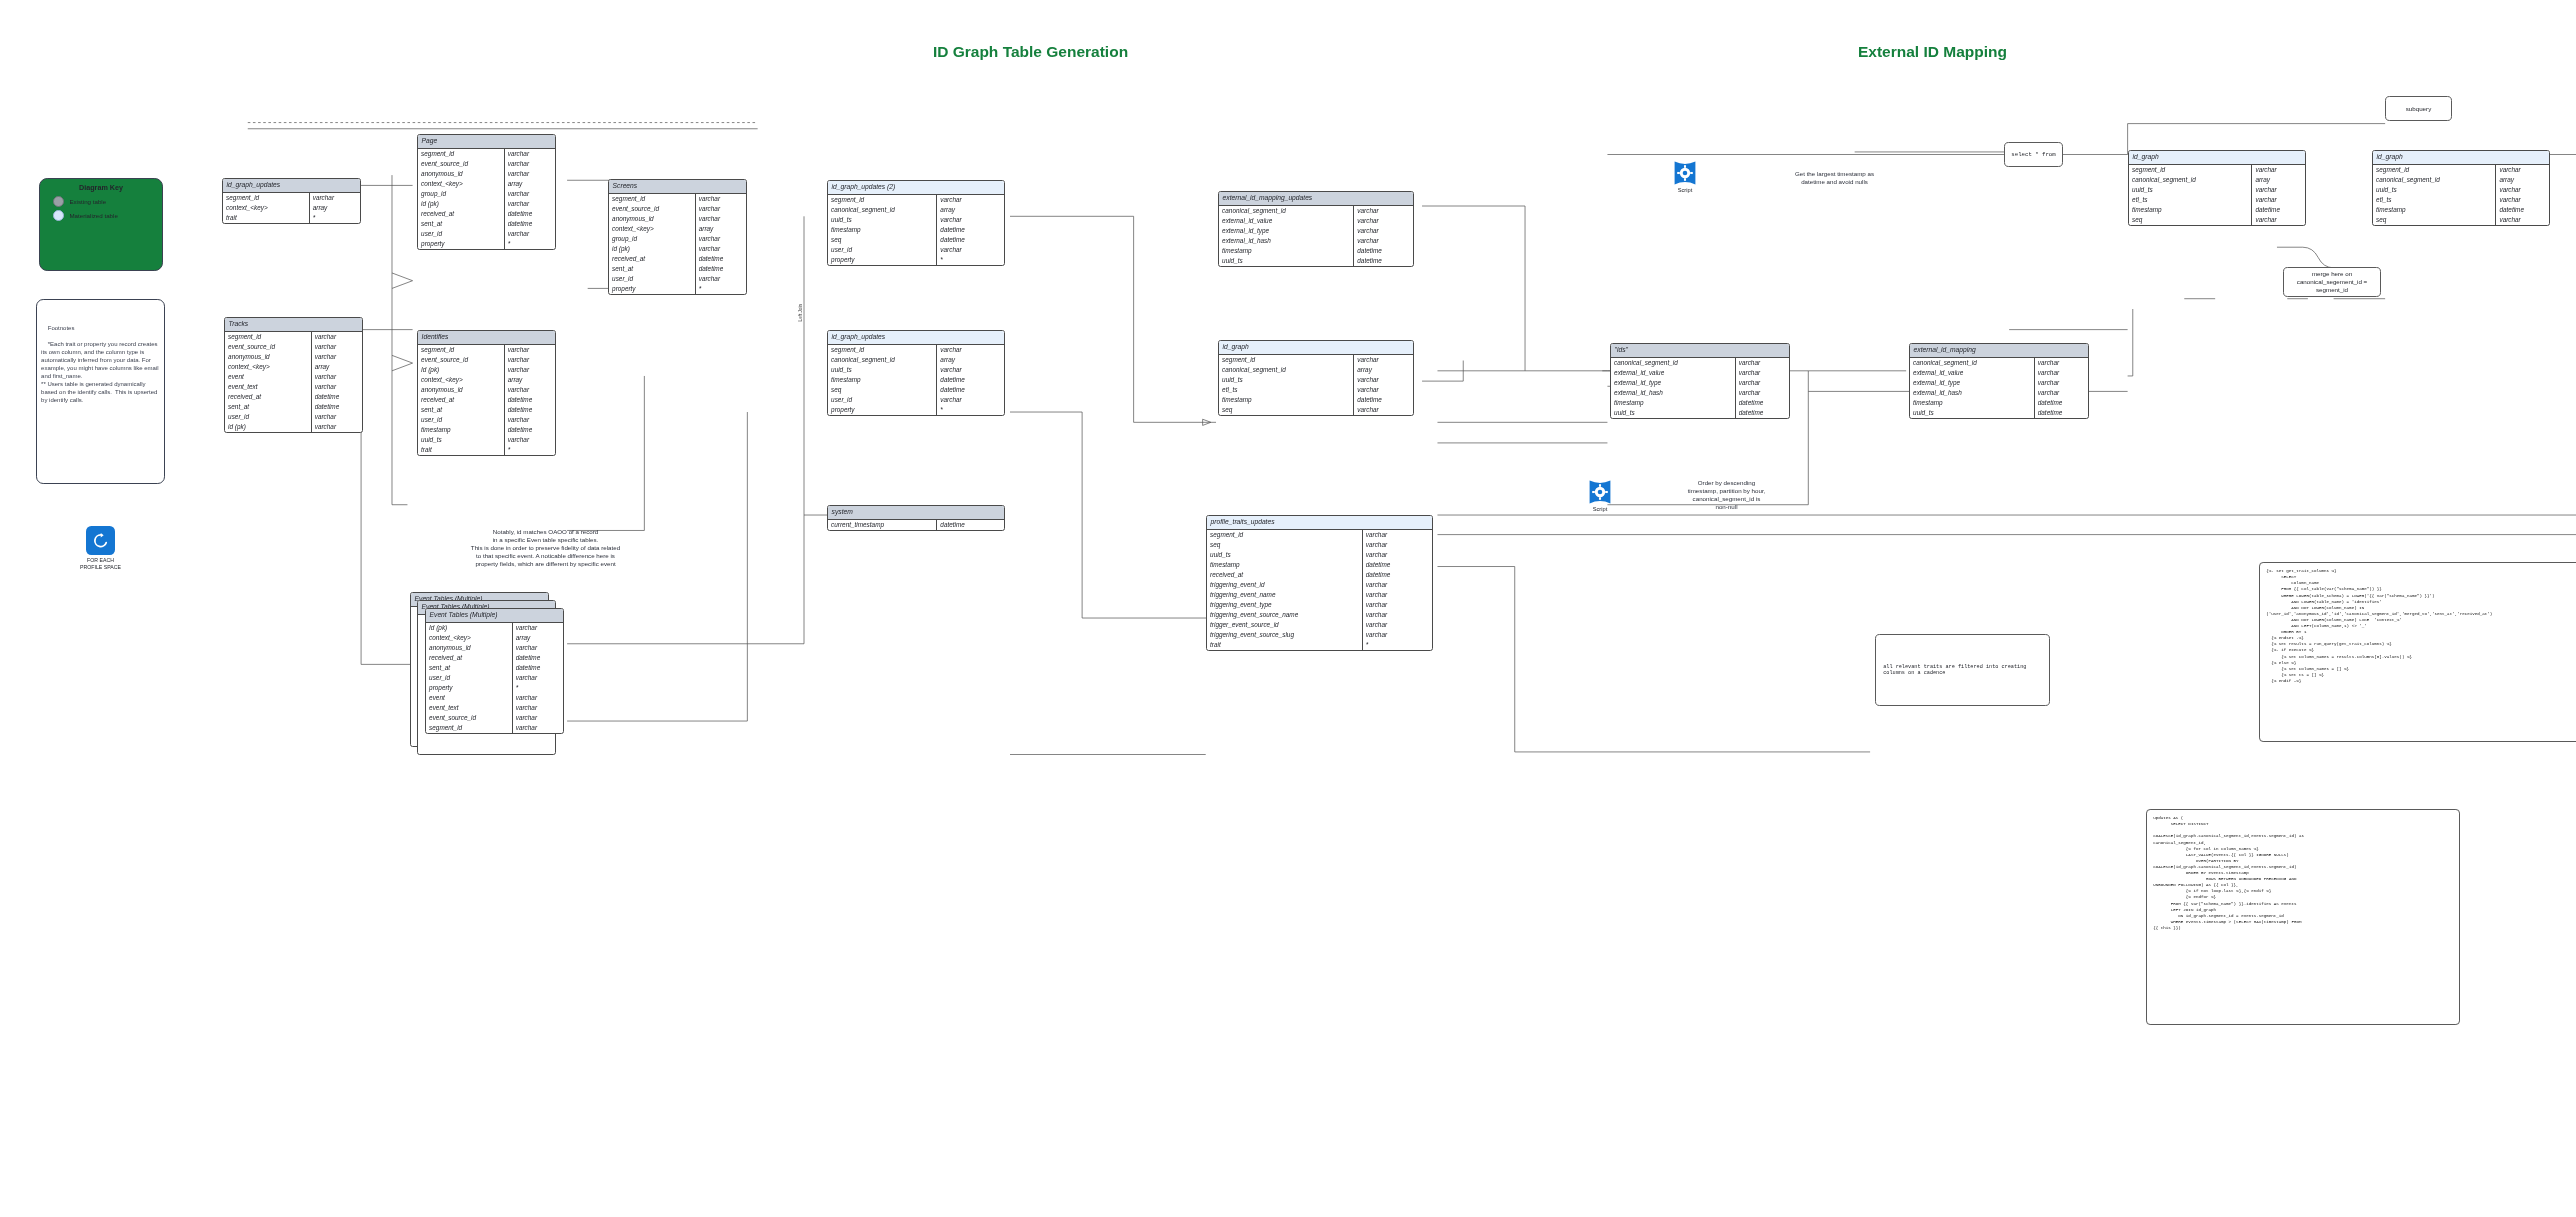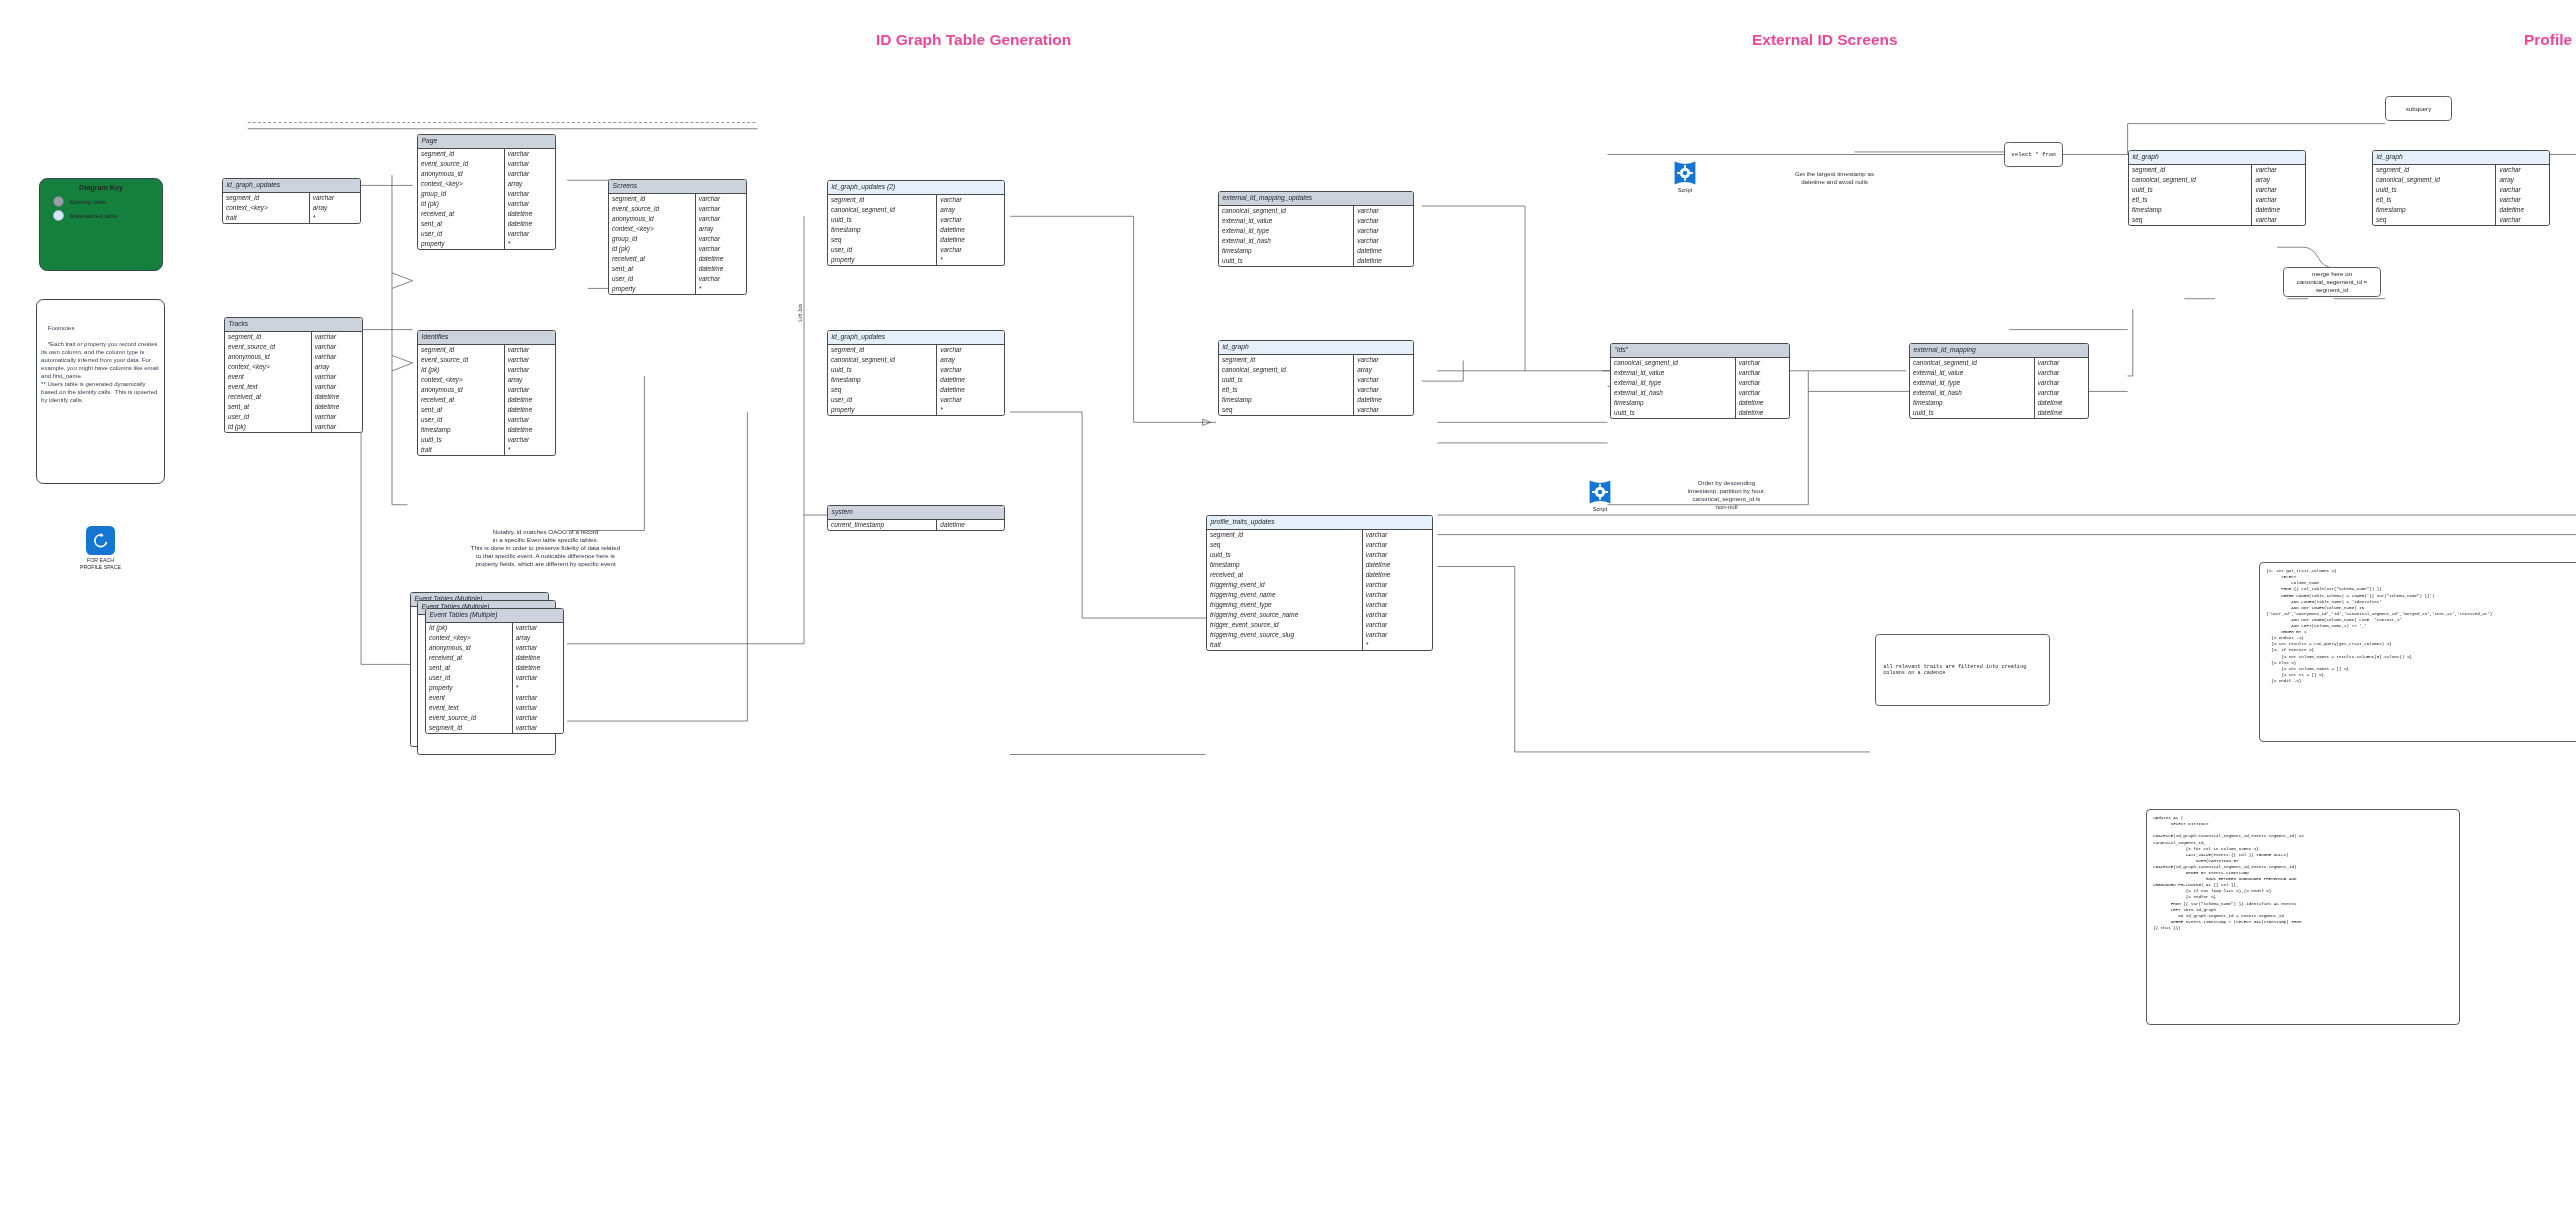--- a/index.html
+++ b/index.html
@@ -1,20 +1,20 @@
 <!DOCTYPE html>
 <html style="font-size:8.2px"><head>
 <meta charset="utf-8">
 <style>
   html,body{margin:0;padding:0;background:#ffffff;}
   body{font-family:"Liberation Sans",sans-serif;color:#23252b;}
   #canvas{position:relative;width:3356px;height:1217px;background:#fff;overflow:hidden;}
 
   
-  .sec-title{position:absolute;font-size:15.5px;font-weight:bold;color:#ec4899;}
+  .sec-title{position:absolute;font-size:15.5px;font-weight:bold;color:#15803d;text-align:center;margin-top:12px;}
 
   .tbl{position:absolute;border:0.8px solid #4a4a4a;border-radius:2.6px;background:#fff;
        box-sizing:border-box;overflow:hidden;}
   .tbl .hd{font-style:italic;font-size:6.7px;padding:2.1px 3.6px;border-bottom:0.7px solid #4a4a4a;
            background:#ccd3dd;white-space:pre-line;line-height:1.25;}
   .tbl.mat .hd{background:#e6f0fb;}
   .tbl .rows{display:block;}
   .tbl .r{display:flex;font-style:italic;font-size:6.4px;line-height:1.25;}
   .tbl .r .c1{flex:0 0 58%;padding:1px 3.1px;border-right:0.6px solid #4a4a4a;overflow:hidden;white-space:nowrap;}
   .tbl .r .c2{flex:1 1 auto;padding:1px 3.1px;overflow:hidden;white-space:nowrap;}
@@ -141,21 +141,21 @@
     <path d="M5930 560 V640"></path>
     <path d="M6280 320 V400"></path>
 
     <path d="M5684 325 l-16 -6 v12 z" fill="#444" stroke="none"></path>
     <path d="M6098 695 l-16 -6 v12 z" fill="#444" stroke="none"></path>
     <path d="M2350 820 l-16 -6 v12 z" fill="#444" stroke="none"></path>
     <path d="M6180 672 l-7 -16 h14 z" fill="none" stroke="#444"></path>
   </svg>
 
   <div class="sec-title" style="left:876px;top:31px;width:309px;">ID Graph Table Generation</div>
-  <div class="sec-title" style="left:1752px;top:31px;width:361px;">External ID Screens</div>
+  <div class="sec-title" style="left:1752px;top:31px;width:361px;">External ID Mapping</div>
   <div class="sec-title" style="left:2524px;top:31px;width:309px;">Profile Traits</div>
 
   <div class="keycard" style="left:39px;top:178px;width:124px;height:93px;">
     <div class="ttl">Diagram
 Key</div>
     <div class="keyrow">
       <span class="dot exist"></span>
       <span>Existing table</span>
     </div>
     <div class="keyrow">

